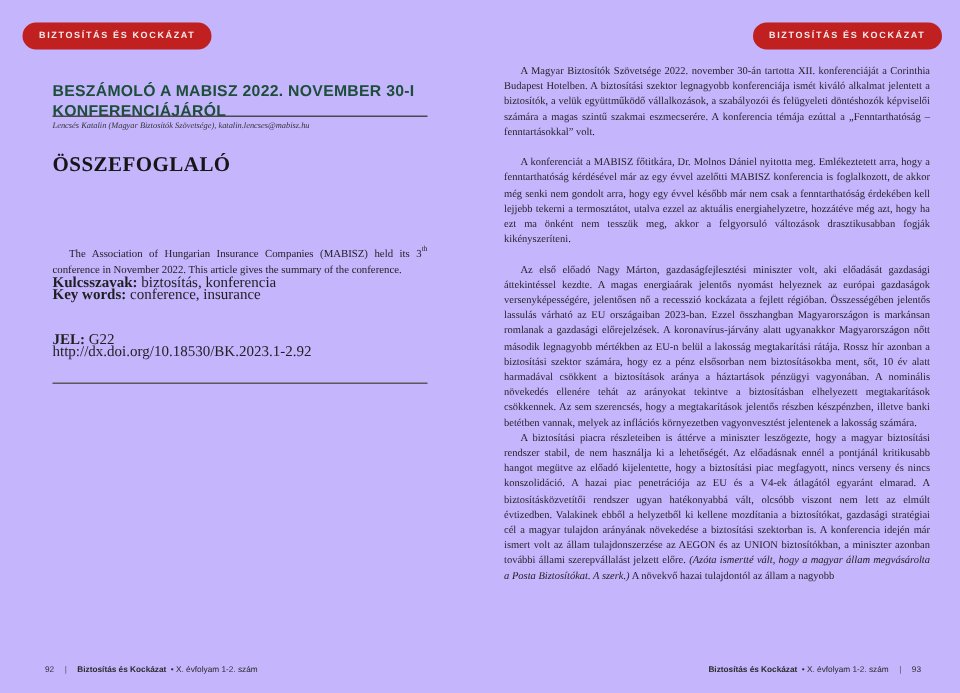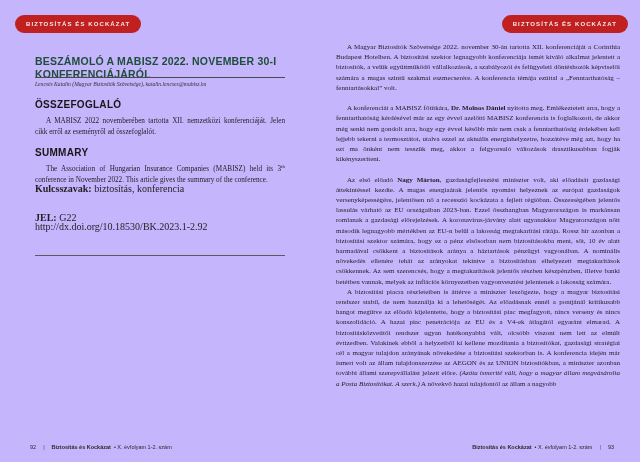--- a/index.html
+++ b/index.html
@@ -34,22 +34,22 @@
     font-weight:bold;font-size:10.5px;line-height:1.2;
     letter-spacing:.2px;color:#1d4e39;
   }
   .title-rule{position:absolute;left:35px;top:77px;width:250px;border-top:1px solid #4a4a4a;}
   .author-line{
     position:absolute;left:35px;top:81px;width:250px;
     font-style:italic;font-size:5.6px;color:#333;
   }
   .sec-heading{
     position:absolute;left:35px;width:250px;
-    font-family:Liberation Sans, sans-serif;
-    font-weight:bold;font-size:10px;letter-spacing:.3px;color:#161616;
+    font-family:Liberation Serif, serif;
+    font-weight:bold;font-size:14px;letter-spacing:.3px;color:#161616;
   }
   .h-osszefoglalo{top:91px;}
   .h-summary{top:139px;}
   .left-par{
     position:absolute;left:35px;width:250px;
     font-size:7.2px;line-height:1.5;text-align:justify;text-indent:11px;
   }
   .p-osszefoglalo{top:109px;}
   .p-summary{top:157px;}
   sup{font-size:5px;line-height:0;}
@@ -64,21 +64,21 @@
   .doi-url{color:#1f1f1f;text-decoration:none;}
   .end-rule{position:absolute;left:35px;top:255px;width:250px;border-top:1px solid #5a5a5a;}
 
   
   .body-col{position:absolute;left:16px;top:42px;width:284px;}
   .body-par{
     margin:0;font-size:7px;line-height:10.2px;
     text-align:justify;text-indent:11px;color:#1f1f1f;
   }
   .par-gap{margin-top:10.2px;}
-  .seg-b{font-weight:bold;}
+  .seg-b{font-weight:normal;}
   .seg-i{font-style:italic;}
 
   
   .footer{
     position:absolute;top:444px;
     font-family:"Liberation Sans", sans-serif;
     font-size:5.5px;color:#2a2a2a;white-space:nowrap;
   }
   .footer-left{left:30px;}
   .footer-right{right:26px;text-align:right;}
@@ -94,28 +94,29 @@
   <div class="page page-left">
     <div class="badge badge-left">
       <span>BIZTOSÍTÁS ÉS KOCKÁZAT</span>
     </div>
 
     <h1 class="article-title">BESZÁMOLÓ A MABISZ 2022. NOVEMBER 30-I KONFERENCIÁJÁRÓL</h1>
     <div class="title-rule"></div>
     <div class="author-line">Lencsés Katalin (Magyar Biztosítók Szövetsége), katalin.lencses@mabisz.hu</div>
 
     <h2 class="sec-heading h-osszefoglalo">ÖSSZEFOGLALÓ</h2>
-    <p class="left-par p-osszefoglalo">A MABISZ 2022 novemberében tartotta XII. nemzetközi konferenciáját. Jelen cikk erről az eseményről ad összefoglalót.</p>
 
-    <h2 class="sec-heading h-summary">SUMMARY</h2>
     <p class="left-par p-summary"><span>The Association of Hungarian Insurance Companies (MABISZ) held its 3</span><sup>th</sup><span> conference in November 2022. This article gives the summary of the conference.</span></p>
 
     <div class="meta-block">
       <p class="meta-line">
         <span class="meta-label">Kulcsszavak:</span><span> biztosítás, konferencia</span>
+      </p>
+      <p class="meta-line">
+        <span class="meta-label">Key words:</span><span> conference, insurance</span>
       </p>
       <p class="meta-line meta-gap">
         <span class="meta-label">JEL:</span><span> G22</span>
       </p>
       <p class="meta-line">
         <a class="doi-url" href="#">http://dx.doi.org/10.18530/BK.2023.1-2.92</a>
       </p>
     </div>
 
     <div class="end-rule"></div>

